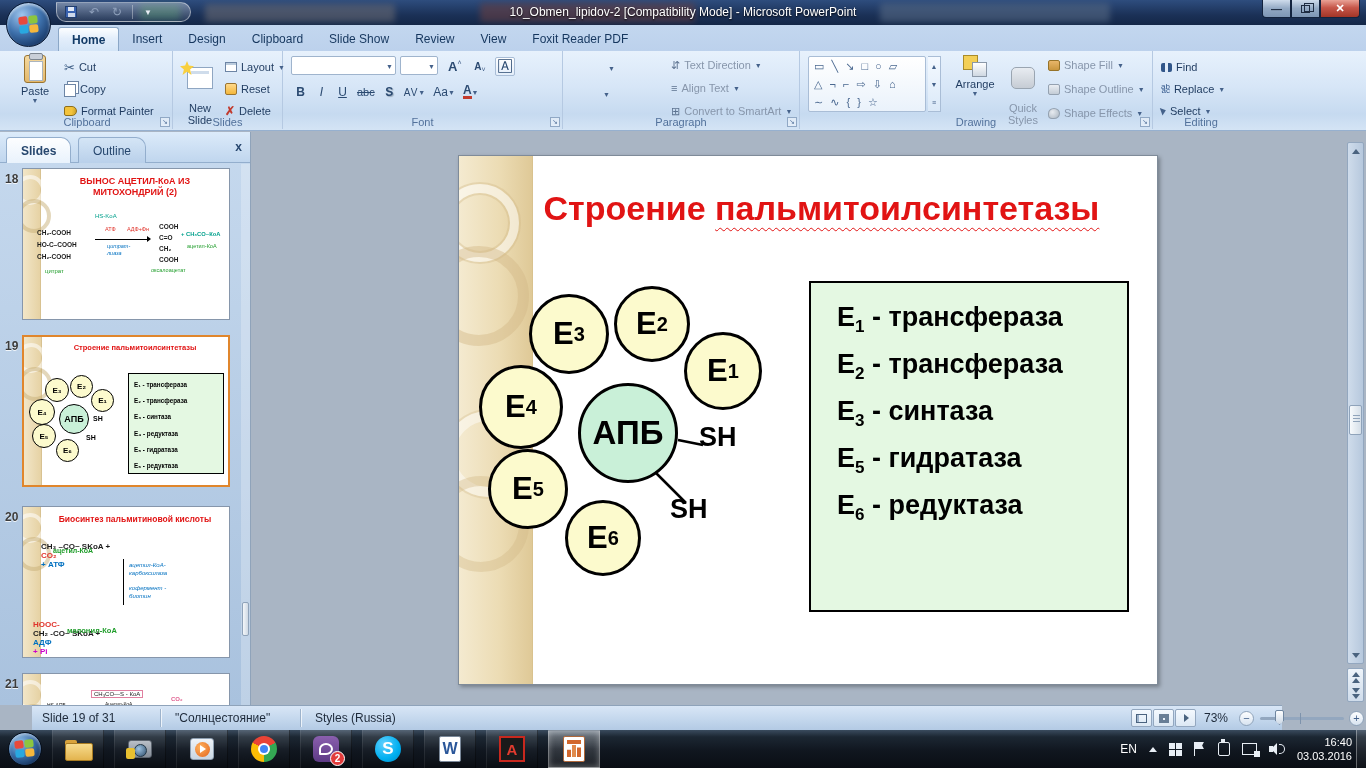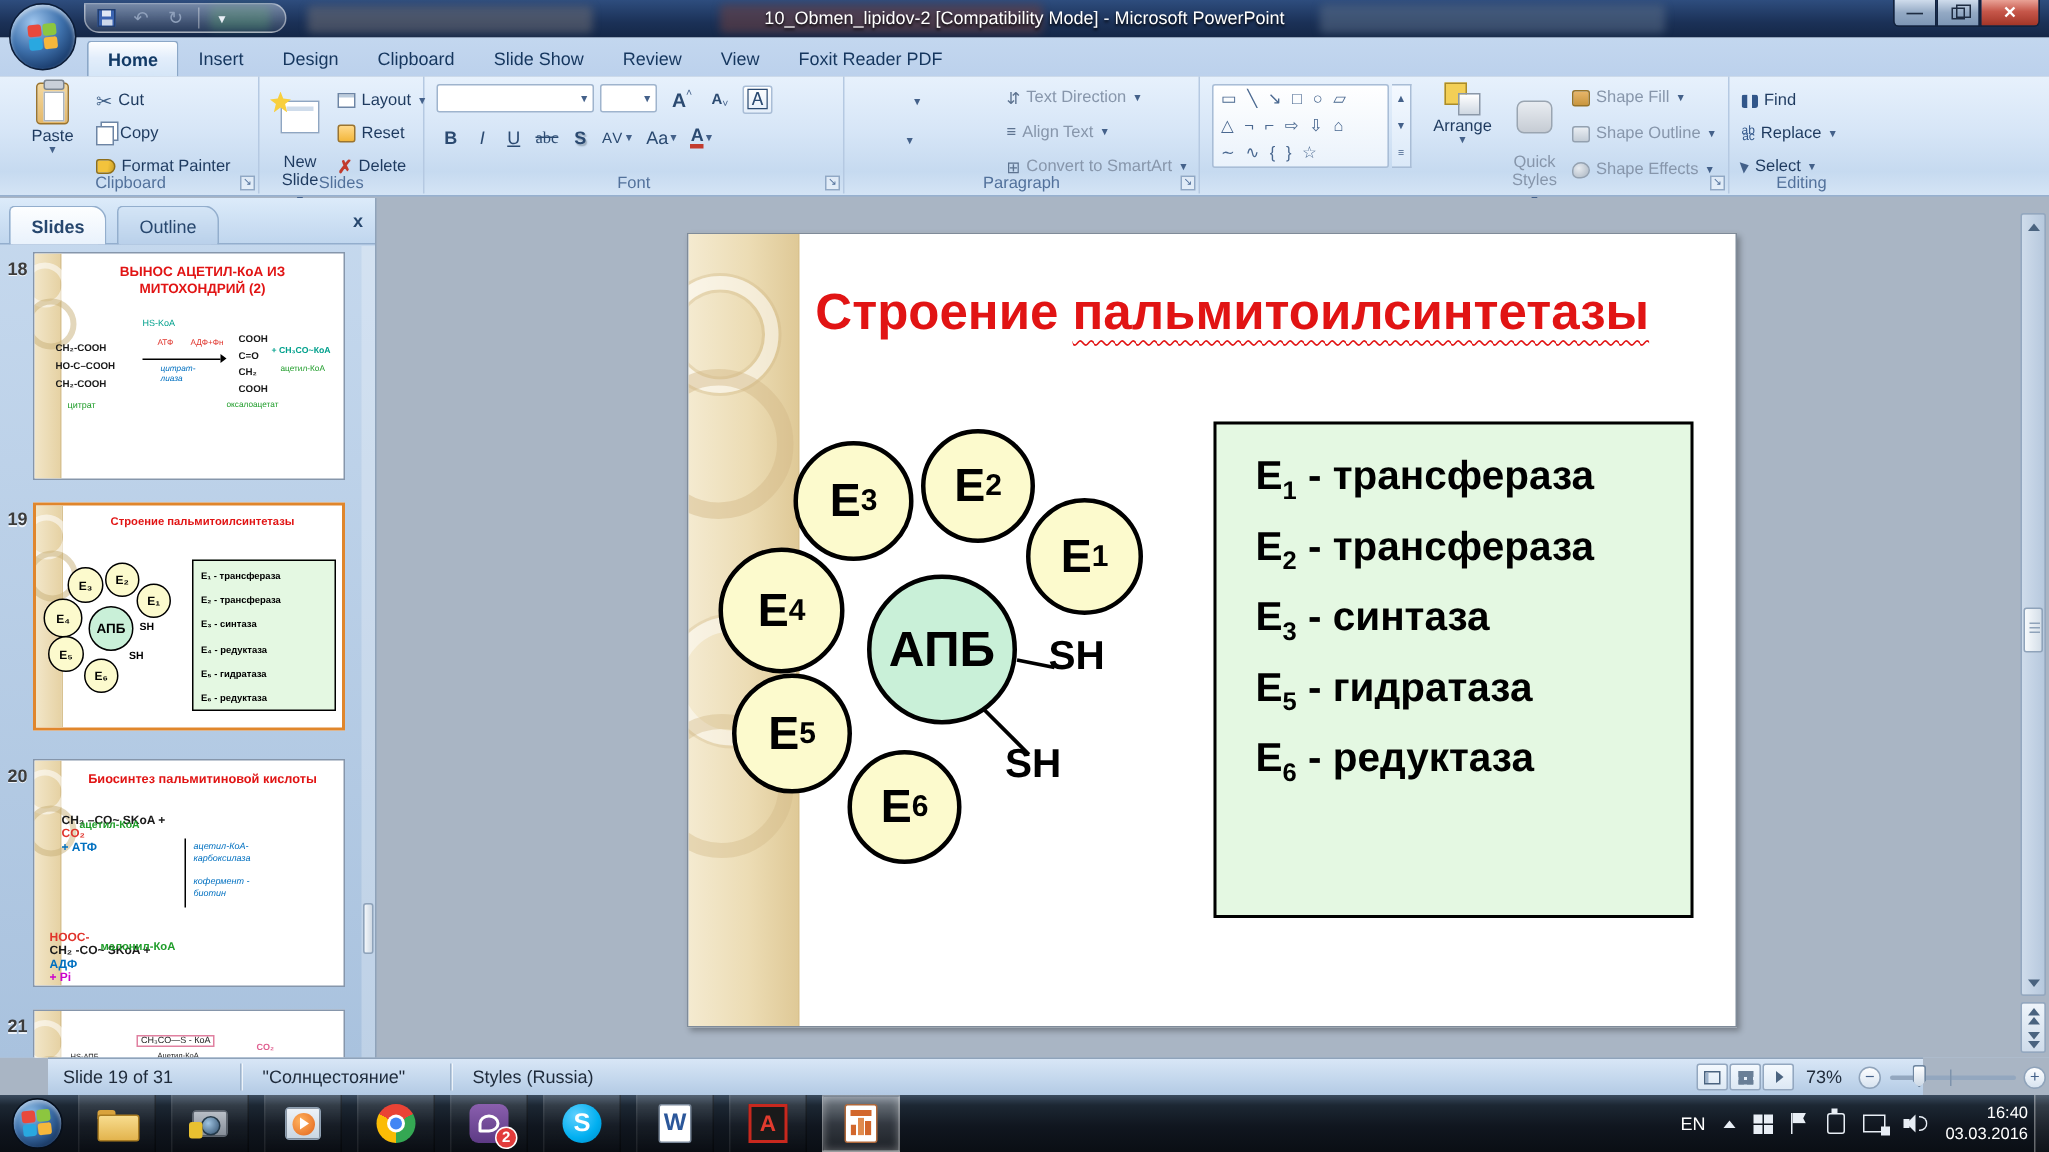--- a/index.html
+++ b/index.html
@@ -77,21 +77,21 @@
   .layout-icon { width:12px; height:10px; border:1px solid #6d85a5; background:#fff; box-shadow:inset 0 2px 0 #bcd; }
   .reset-icon { width:12px; height:12px; background:linear-gradient(#ffd98a,#f3b73c); border:1px solid #9a7430; border-radius:2px; }
   .delete-icon { color:#c23b2e; font-weight:bold; font-size:12px; }
   
   .g-font { left:283px; width:280px; }
   .combo { height:19px; background:#fff; border:1px solid #9fb4cd; border-radius:2px; position:relative; }
   .combo .dd { position:absolute; right:2px; top:6px; }
   .fbtn { min-width:19px; height:19px; border:1px solid transparent; display:flex; align-items:center; justify-content:center;
     font-size:12px; color:#2b4a71; padding:0 2px; }
   .fbtn b { font-weight:bold; } .fbtn i { font-style:italic; } .fbtn u { text-decoration:underline; }
-  .strike-lbl { text-decoration:line-through; font-size:11px;font-family:Liberation Serif, serif; }
+  .strike-lbl { text-decoration:line-through; font-size:11px; }
   .shadow-lbl { text-shadow:1px 1px 1px #9ab; }
   .spacing-lbl { font-size:10px; letter-spacing:1px; }
   .fontcolor-lbl { border-bottom:3px solid #c23b2e; line-height:11px; }
   .grow-lbl { font-size:13px; } .shrink-lbl { font-size:10px; }
   
   .g-para { left:563px; width:237px; }
   .li-ico { width:14px; height:12px; background:repeating-linear-gradient(#44618a 0 2px, transparent 2px 5px); }
   .li-ico.bullets { box-shadow:-5px 0 0 -1px #44618a; margin-left:5px; width:11px; }
   .align-ico { width:14px; height:11px; }
   .al-l { background:repeating-linear-gradient(#44618a 0 2px, transparent 2px 4px); clip-path:polygon(0 0,100% 0,100% 2px,0 2px,0 4px,70% 4px,70% 6px,0 6px,0 8px,100% 8px,100% 10px,0 10px); }
@@ -500,20 +500,21 @@
           <span class="sf-ico sf-line"></span>
           <span>Shape Outline</span>
             <span class="dd">▼</span>
         </div>
         <div class="smallrow muted" style="position:static;">
           <span class="sf-ico sf-fx"></span>
           <span>Shape Effects</span>
             <span class="dd">▼</span>
         </div>
       </div>
+      <div class="rg-label">Drawing</div>
       <div class="launcher">↘</div>
     </div>
 
     <div class="rgroup g-edit">
       <div class="smallrow" style="left:8px; top:6px;">
         <span class="find-ico"></span>
         <span>Find</span>
       </div>
       <div class="smallrow" style="left:8px; top:28px;">
         <span class="repl-ico">ab<br>ac</span>

